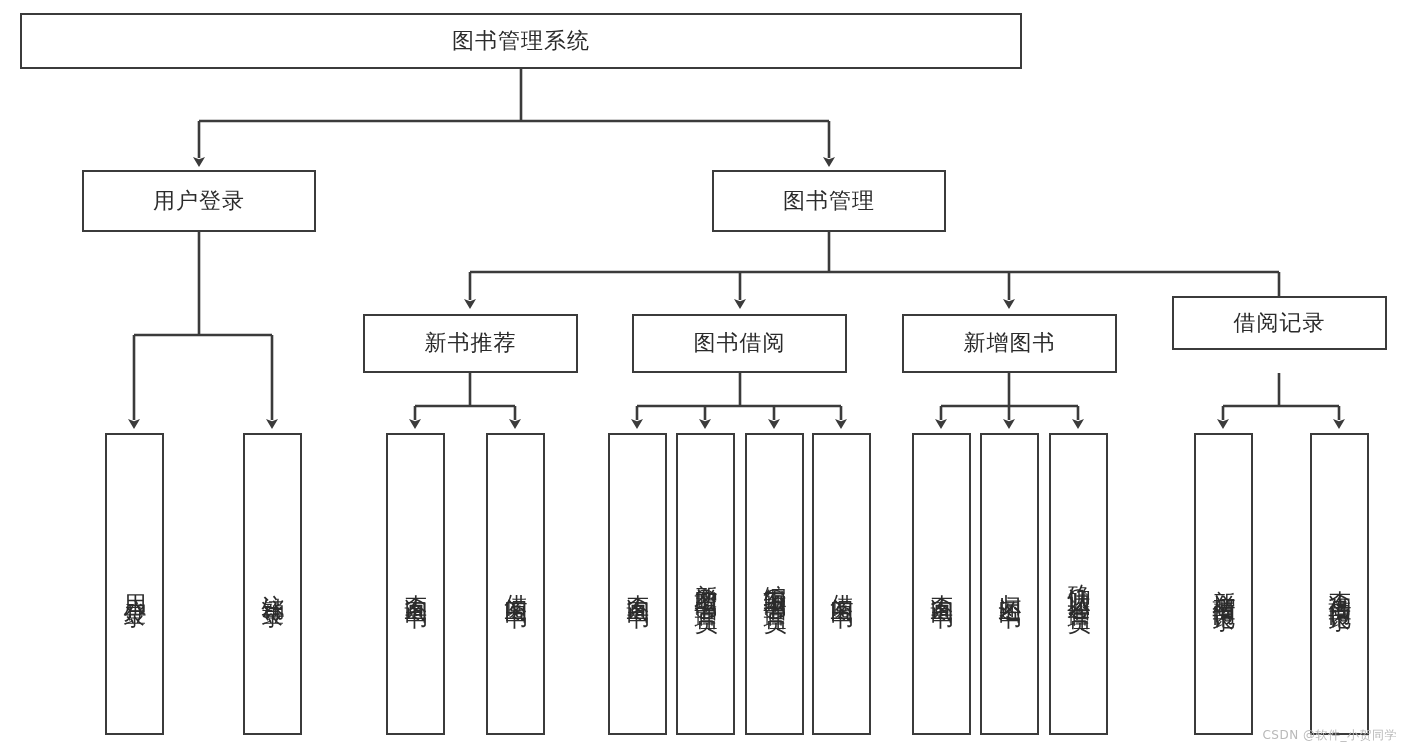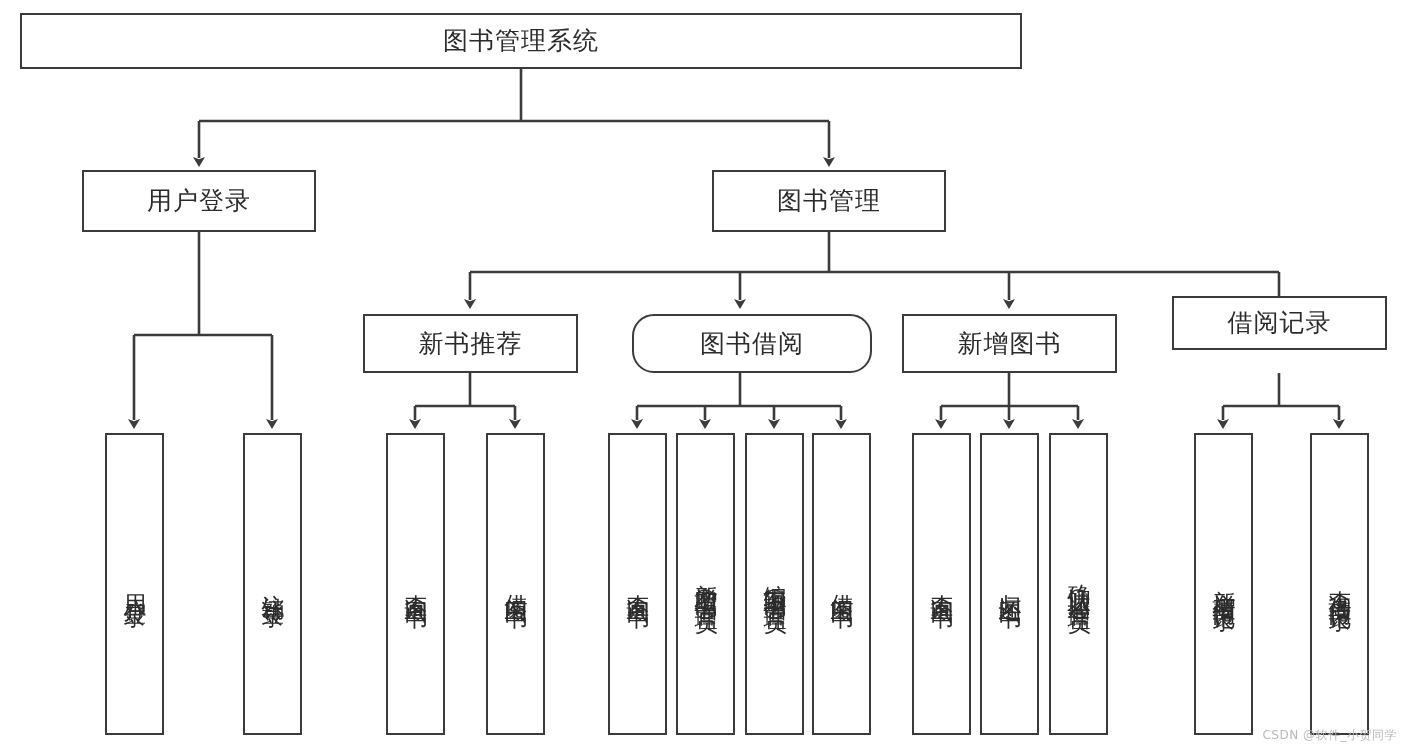--- a/index.html
+++ b/index.html
@@ -25,21 +25,21 @@
     background:#ffffff;
     border:2.5px solid #3b3b3b;
     display:flex;
     align-items:center;
     justify-content:center;
     color:#2b2b2b;
     line-height:1.12;
     z-index:2;
   }
   .node.h{
-    font-size:25px;
+    font-size:22px;
     letter-spacing:1px;
     writing-mode:horizontal-tb;
   }
   .node.v{
     writing-mode:vertical-rl;
     text-orientation:upright;
     font-size:23px;
     letter-spacing:4px;
     padding:6px 0;
     white-space:nowrap;
@@ -124,21 +124,21 @@
   </div>
 
   <div class="node h" style="left:363px;top:314px;width:215px;height:59px;">
     <span>新书推荐</span>
   </div>
 
   <div class="node h" style="left:712px;top:170px;width:234px;height:62px;">
     <span>图书管理</span>
   </div>
 
-  <div class="node h" style="left:632px;top:314px;width:240px;height:59px;border-radius:22px;">
+  <div class="node h" style="left:632px;top:314px;width:215px;height:59px;">
     <span>图书借阅</span>
   </div>
 
   <div class="node h" style="left:902px;top:314px;width:215px;height:59px;">
     <span>新增图书</span>
   </div>
 
   <div class="node h" style="left:1172px;top:296px;width:215px;height:54px;">
     <span>借阅记录</span>
   </div>

